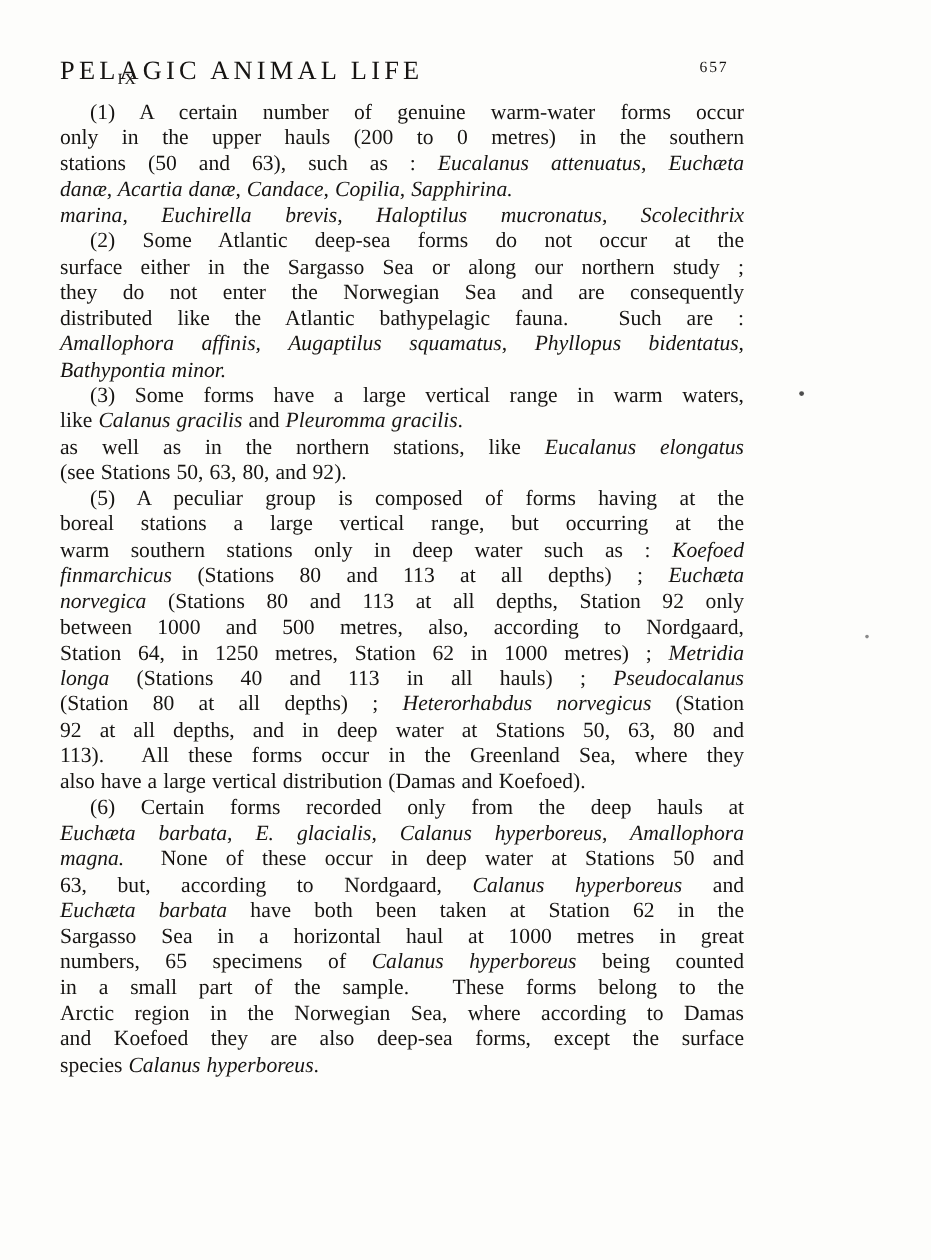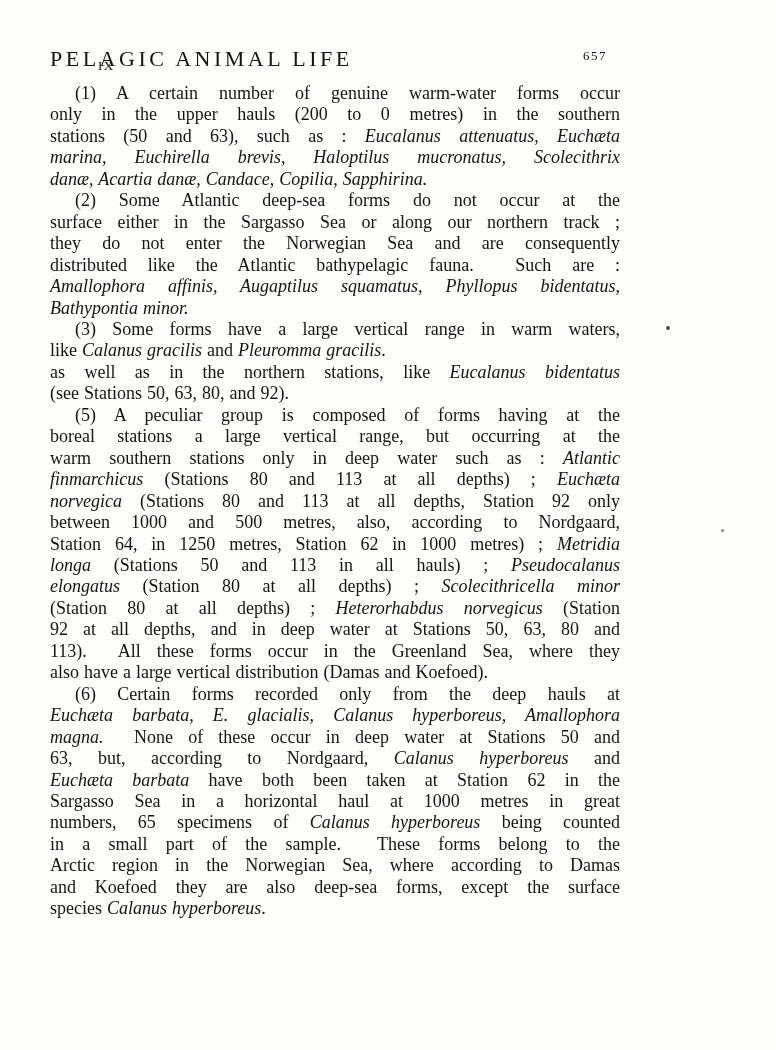--- a/index.html
+++ b/index.html
@@ -56,49 +56,48 @@
 <div class="page" style="background: rgb(253, 253, 251); color: rgb(22, 20, 18);">
   <div class="sig">IX</div>
   <div class="title">PELAGIC ANIMAL LIFE</div>
   <div class="pageno">657</div>
 
   <div class="text-block">
       <div class="para">
         <div class="line indent"><span class="rm">(1) A certain number of genuine warm-water forms occur</span></div>
         <div class="line"><span class="rm">only in the upper hauls (200 to 0 metres) in the southern</span></div>
         <div class="line"><span class="rm">stations (50 and 63), such as : </span><span class="it">Eucalanus attenuatus, Euchæta</span></div>
+        <div class="line last"><span class="it">danæ, Acartia danæ, Candace, Copilia, Sapphirina.</span></div>
         <div class="line"><span class="it">marina, Euchirella brevis, Haloptilus mucronatus, Scolecithrix</span></div>
-        <div class="line last"><span class="it">danæ, Acartia danæ, Candace, Copilia, Sapphirina.</span></div>
       </div>
       <div class="para">
         <div class="line indent"><span class="rm">(2) Some Atlantic deep-sea forms do not occur at the</span></div>
-        <div class="line"><span class="rm">surface either in the Sargasso Sea or along our northern track ;</span></div>
+        <div class="line"><span class="rm">surface either in the Sargasso Sea or along our northern study ;</span></div>
         <div class="line"><span class="rm">they do not enter the Norwegian Sea and are consequently</span></div>
         <div class="line"><span class="rm">distributed like the Atlantic bathypelagic fauna.&nbsp; Such are :</span></div>
         <div class="line"><span class="it">Amallophora affinis, Augaptilus squamatus, Phyllopus bidentatus,</span></div>
         <div class="line last"><span class="it">Bathypontia minor.</span></div>
       </div>
       <div class="para">
         <div class="line indent"><span class="rm">(3) Some forms have a large vertical range in warm waters,</span></div>
         <div class="line last"><span class="rm">like </span><span class="it">Calanus gracilis</span><span class="rm"> and </span><span class="it">Pleuromma gracilis</span><span class="rm">.</span></div>
       </div>
       <div class="para">
-        <div class="line"><span class="rm">as well as in the northern stations, like </span><span class="it">Eucalanus bidentatus</span></div>
+        <div class="line"><span class="rm">as well as in the northern stations, like </span><span class="it">Eucalanus elongatus</span></div>
         <div class="line last"><span class="rm">(see Stations 50, 63, 80, and 92).</span></div>
       </div>
       <div class="para">
         <div class="line indent"><span class="rm">(5) A peculiar group is composed of forms having at the</span></div>
         <div class="line"><span class="rm">boreal stations a large vertical range, but occurring at the</span></div>
-        <div class="line"><span class="rm">warm southern stations only in deep water such as : </span><span class="it">Atlantic</span></div>
+        <div class="line"><span class="rm">warm southern stations only in deep water such as : </span><span class="it">Koefoed</span></div>
         <div class="line"><span class="it">finmarchicus</span><span class="rm"> (Stations 80 and 113 at all depths) ; </span><span class="it">Euchæta</span></div>
         <div class="line"><span class="it">norvegica</span><span class="rm"> (Stations 80 and 113 at all depths, Station 92 only</span></div>
         <div class="line"><span class="rm">between 1000 and 500 metres, also, according to Nordgaard,</span></div>
         <div class="line"><span class="rm">Station 64, in 1250 metres, Station 62 in 1000 metres) ; </span><span class="it">Metridia</span></div>
-        <div class="line"><span class="it">longa</span><span class="rm"> (Stations 50 and 113 in all hauls) ; </span><span class="it">Pseudocalanus</span></div>
-        <div class="line"><span class="it">elongatus</span><span class="rm"> (Station 80 at all depths) ; </span><span class="it">Scolecithricella minor</span></div>
+        <div class="line"><span class="it">longa</span><span class="rm"> (Stations 40 and 113 in all hauls) ; </span><span class="it">Pseudocalanus</span></div>
         <div class="line"><span class="rm">(Station 80 at all depths) ; </span><span class="it">Heterorhabdus norvegicus</span><span class="rm"> (Station</span></div>
         <div class="line"><span class="rm">92 at all depths, and in deep water at Stations 50, 63, 80 and</span></div>
         <div class="line"><span class="rm">113).&nbsp; All these forms occur in the Greenland Sea, where they</span></div>
         <div class="line last"><span class="rm">also have a large vertical distribution (Damas and Koefoed).</span></div>
       </div>
       <div class="para">
         <div class="line indent"><span class="rm">(6) Certain forms recorded only from the deep hauls at</span></div>
         <div class="line"><span class="it">Euchæta barbata, E. glacialis, Calanus hyperboreus, Amallophora</span></div>
         <div class="line"><span class="it">magna.</span><span class="rm">&nbsp; None of these occur in deep water at Stations 50 and</span></div>
         <div class="line"><span class="rm">63, but, according to Nordgaard, </span><span class="it">Calanus hyperboreus</span><span class="rm"> and</span></div>

